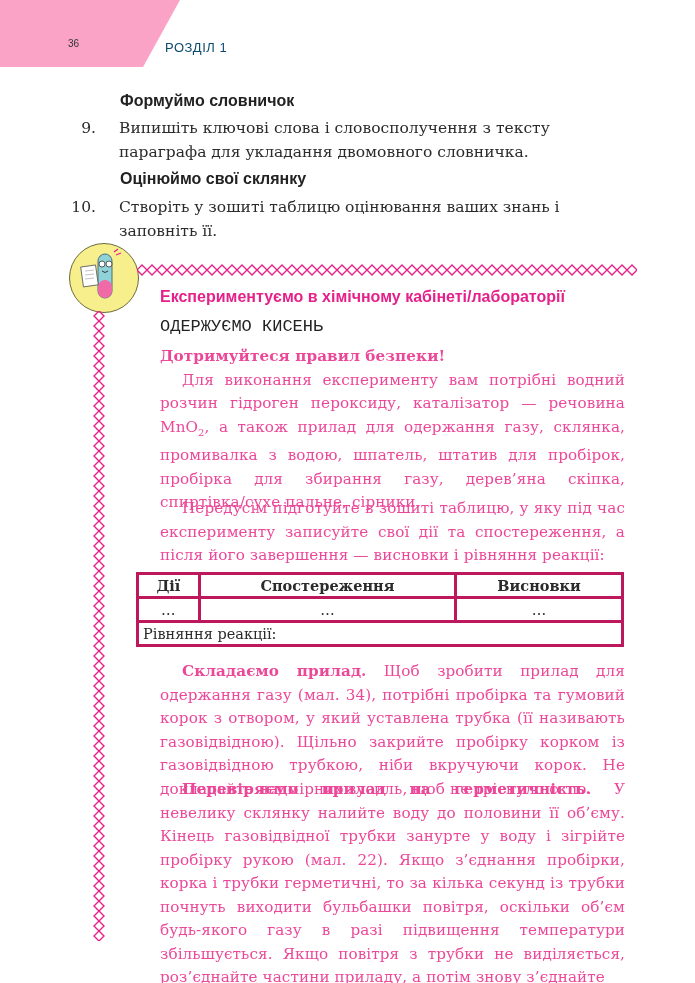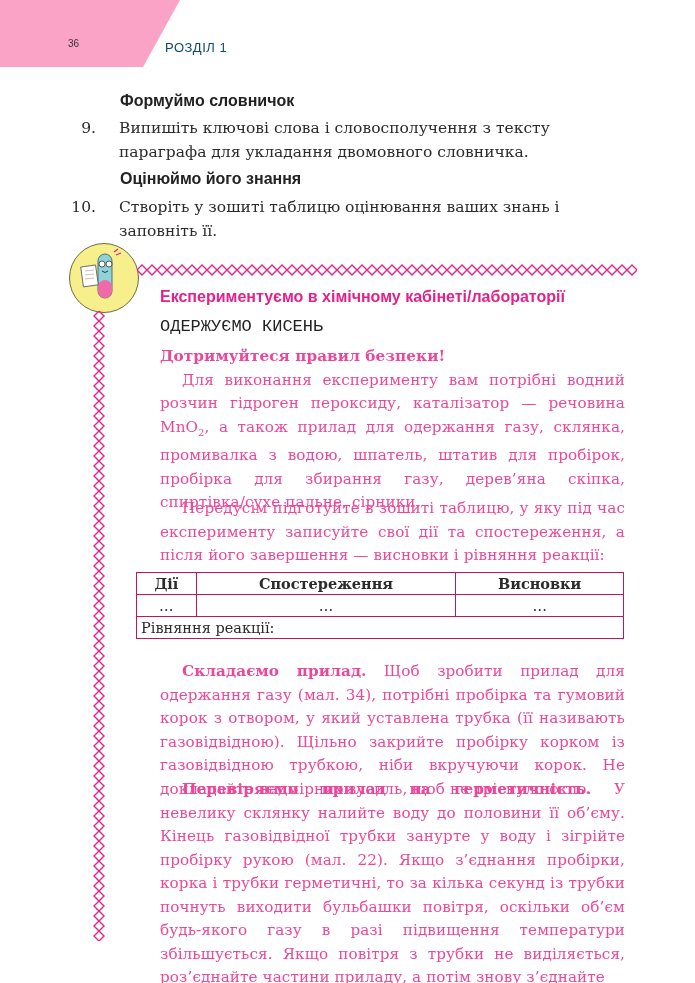--- a/index.html
+++ b/index.html
@@ -17,21 +17,21 @@
   .task .txt { position:absolute; left:59px; width:520px; }
   .t-body { font-size:15.2px; line-height:23.5px; text-align:justify; color:#ec4899; letter-spacing:0.1px; }
   .indent { text-indent:22px; }
   .lab-title { position:absolute; left:160px; top:288px; font-family:Liberation Sans, sans-serif;
                font-weight:bold; font-size:16px; color:#e6208a; }
   .lab-sub { position:absolute; left:160px; top:317px; font-family:Liberation Mono, monospace;
              font-size:17px; color:#222; }
   .block { position:absolute; left:160px; width:465px; }
   table.obs { position:absolute; left:136px; top:572px; width:488px; border-collapse:collapse;
               font-size:14.5px; }
-  table.obs td, table.obs th { border:1px solid #be185d; height:21px; padding:0 4px; }
+  table.obs td, table.obs th { border:3px solid #be185d; height:21px; padding:0 4px; }
   table.obs th { font-weight:bold; text-align:center; }
   table.obs td.c { text-align:center; }
   .badge { position:absolute; left:69px; top:243px; width:68px; height:68px; border-radius:50%;
            background:#f7ee8c; border:1.5px solid #6b6b3a; overflow:hidden; }
   .deco-h { position:absolute; left:137px; top:263px; }
   .deco-v { position:absolute; left:92px; top:311px; }
 </style>
 </head>
 <body>
 
@@ -42,21 +42,21 @@
 </div>
 <div class="page-num">36</div>
 <div class="section-label">РОЗДІЛ 1</div>
 
 <div class="h-sans" style="position:absolute; left:120px; top:92px;">Формуймо словничок</div>
 <div class="task" style="top:117px; height:48px;">
   <span class="num">9.</span>
   <span class="txt">Випишіть ключові слова і словосполучення з тексту параграфа для укладання двомовного словничка.</span>
 </div>
 
-<div class="h-sans" style="position:absolute; left:120px; top:170px;">Оцінюймо його знання</div>
+<div class="h-sans" style="position:absolute; left:120px; top:170px;">Оцінюймо свої склянку</div>
 <div class="task" style="top:196px; height:24px;">
   <span class="num">10.</span>
   <span class="txt">Створіть у зошиті таблицю оцінювання ваших знань і заповніть її.</span>
 </div>
 
 <div class="badge">
   <svg width="68" height="68" viewBox="0 0 68 68">
     <rect x="28" y="10" width="14" height="44" rx="7" fill="#8fd3d9" stroke="#4a6f7a" stroke-width="1"></rect>
     <rect x="28" y="36" width="14" height="18" rx="7" fill="#f06aa8"></rect>
     <circle cx="32" cy="20" r="3" fill="#fff" stroke="#333" stroke-width="0.8"></circle>

